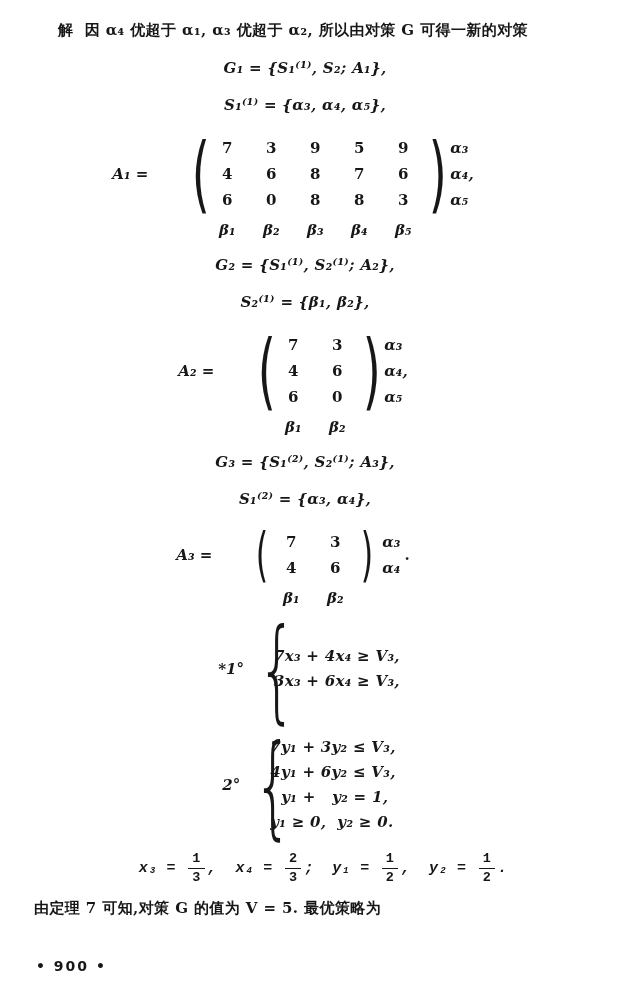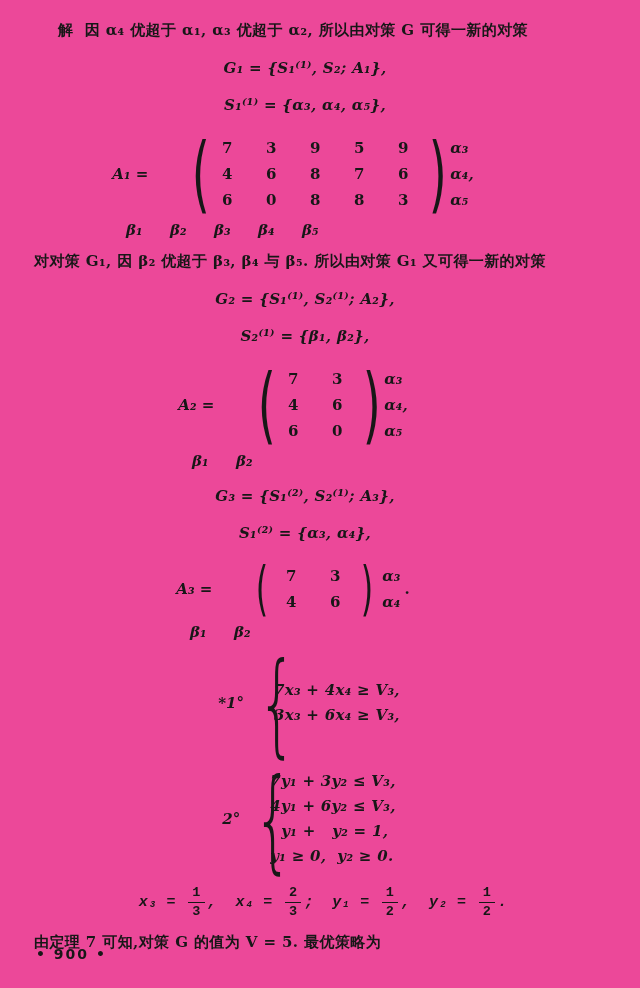--- a/index.html
+++ b/index.html
@@ -3,21 +3,21 @@
 <meta charset="utf-8">
 <style>
   * { box-sizing: border-box; }
   html, body { margin: 0; padding: 0; }
   body { background: #e9e9e6; font-family: "DejaVu Serif", "DejaVu Sans", serif; }
 
   .page {
     position: relative;
     width: 640px; height: 988px;
     margin: 0 auto;
-    background: #ec4899;
+    background: #ffffff;
     color: #171717;
     padding: 14px 28px 0 34px;
     overflow: hidden;
     font-size: 15px;
   }
 
   
   .para {
     margin: 10px 0 6px 0;
     line-height: 24px;
@@ -60,21 +60,21 @@
   .rows3 .mparen { font-size: 84px; }
   .rows2 .mparen { font-size: 58px; }
   .mgrid { display: inline-grid; }
   .mcell {
     width: var(--cw); text-align: center;
     font-weight: 700; line-height: 26px; font-size: 15px;
   }
   .mrowlabels { display: flex; flex-direction: column; margin-left: 8px; }
   .mrowlabel { line-height: 26px; font-weight: 700; font-style: italic; }
   .msuffix { font-weight: 700; margin-left: 4px; }
-  .mcols { display: flex; margin-top: 5px; flex-direction: column; }
+  .mcols { display: flex; margin-top: 5px; }
   .mcolspacer { display: inline-block; width: 93px; }
   .mcollabels { display: inline-grid; }
   .mcollabel { width: var(--cw); text-align: center; font-weight: 700; font-style: italic; }
 
   
   .system {
     display: flex; align-items: center; justify-content: center;
     margin: 2px 0 4px 0;
     transform: translateX(-14px);
   }
@@ -102,21 +102,21 @@
   .ptext { white-space: pre; }
   .frac {
     display: inline-flex; flex-direction: column; align-items: center;
     margin: 0 3px; font-size: 13.5px; line-height: 1.2;
     font-style: normal; font-weight: 700;
   }
   .frac .num { padding: 0 4px 1px 4px; border-bottom: 1.5px solid #171717; }
   .frac .den { padding-top: 1px; }
 
   .footer {
-    position: absolute; left: 36px; bottom: 26px;
+    position: absolute; left: 36px; bottom: 14px;
     font-weight: 700; font-size: 14px; letter-spacing: 2px;
     font-family: "DejaVu Sans", sans-serif;
   }
 </style>
 </head>
 <body>
 
 <div class="page">
 
   <p class="para p1">解  因 α₄ 优超于 α₁, α₃ 优超于 α₂, 所以由对策 G 可得一新的对策</p>
@@ -157,21 +157,20 @@
         <span class="mcollabels" style="grid-template-columns: repeat(5, var(--cw));">
           <span class="mcollabel">β₁</span>
           <span class="mcollabel">β₂</span>
           <span class="mcollabel">β₃</span>
           <span class="mcollabel">β₄</span>
           <span class="mcollabel">β₅</span>
         </span>
       </div>
     </div>
 
-  <p class="para">对对策 G₁, 因 β₂ 优超于 β₃, β₄ 与 β₅. 所以由对策 G₁ 又可得一新的对策</p>
 
   <div class="formula">G₂ = {S₁⁽¹⁾, S₂⁽¹⁾;  A₂},</div>
   <div class="formula">S₂⁽¹⁾ = {β₁, β₂},</div>
 
   <div class="matrix-block rows3">
       <div class="mtop">
         <span class="mlabel">A₂ =</span>
         <span class="mparen">(</span>
         <span class="mgrid" style="grid-template-columns: repeat(2, var(--cw));">
           <span class="mcell">7</span>

